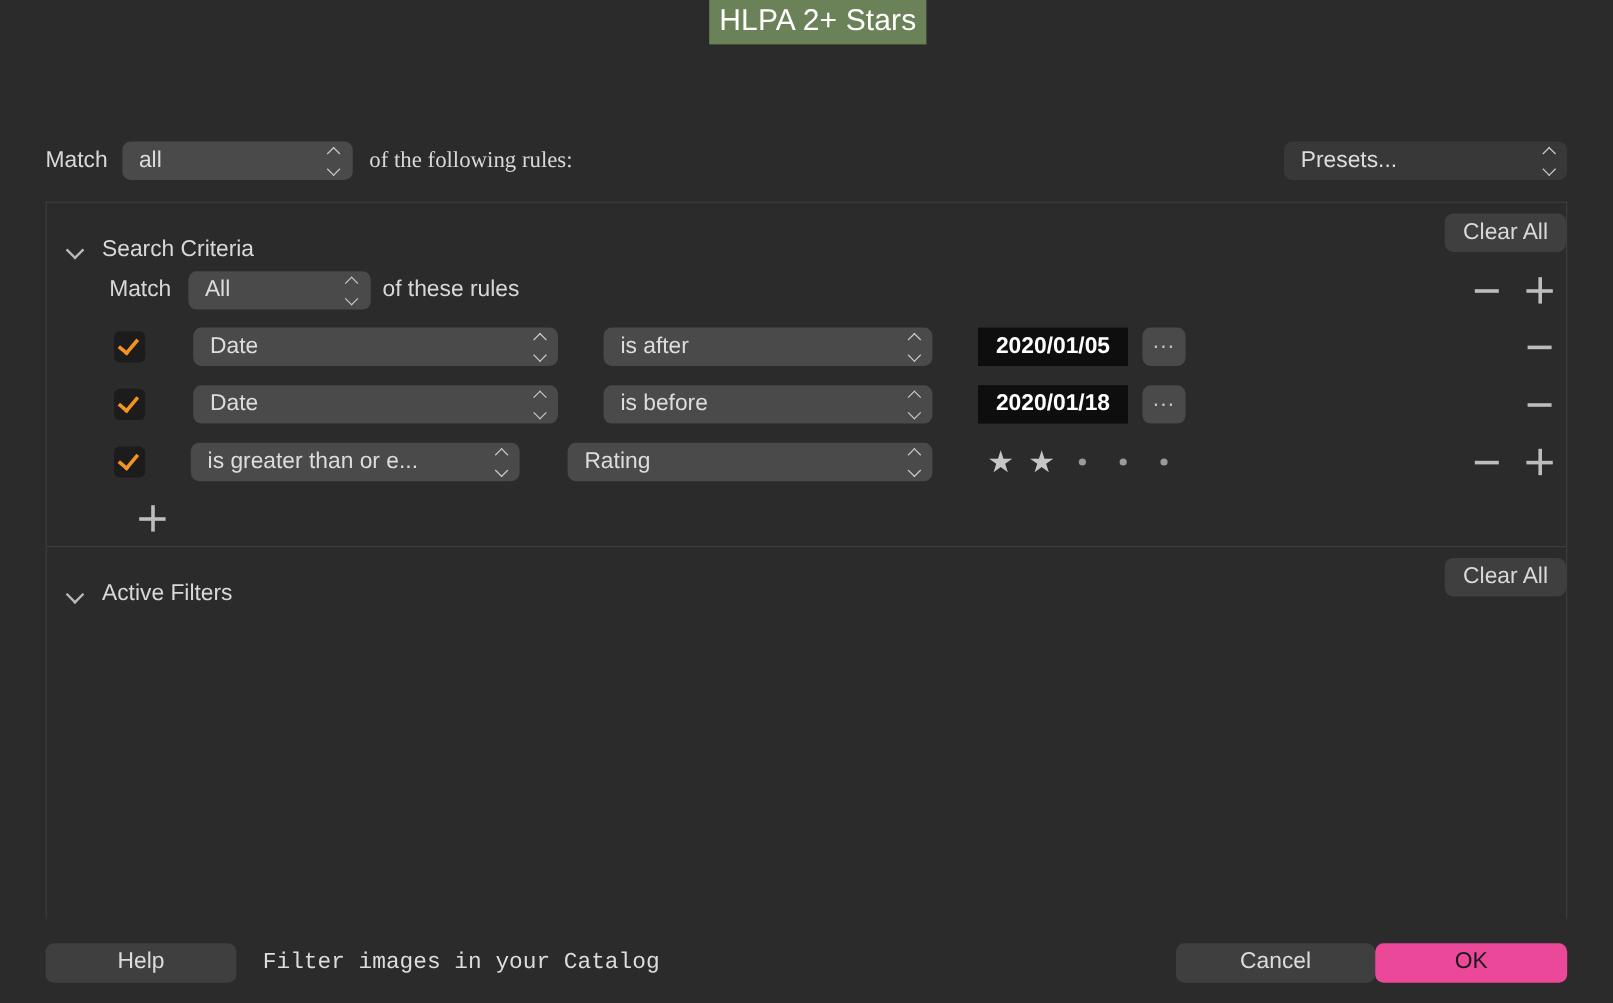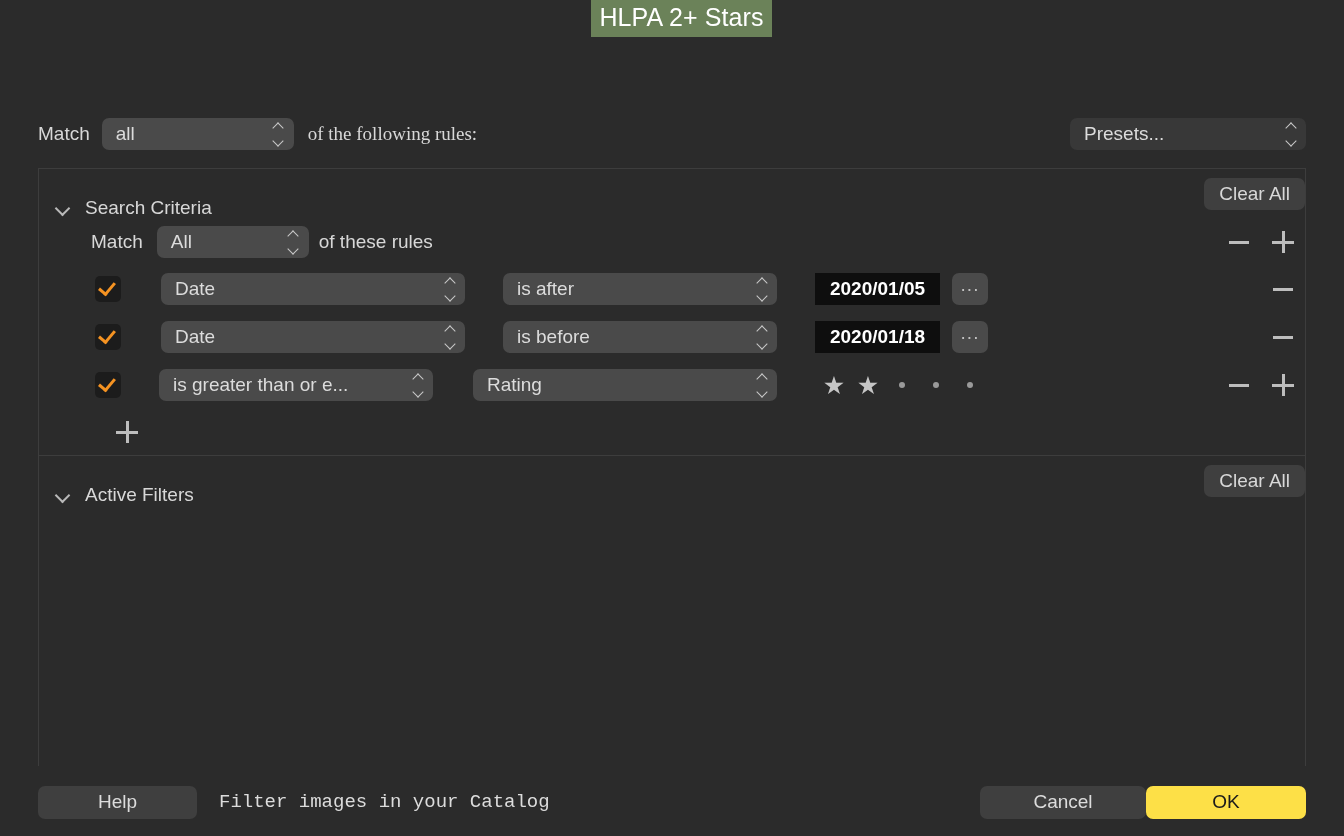--- a/index.html
+++ b/index.html
@@ -516,17 +516,17 @@
       <span class="clear-all">Clear All</span>
     </div>
 
   </div>
 
   <div class="footer">
     <span class="help-btn">Help</span>
     <span class="footer-note">Filter images in your Catalog</span>
     <span class="footer-right">
       <span class="cancel-btn">Cancel</span>
-      <span class="ok-btn" style="background: #fde047;">OK</span>
+      <span class="ok-btn" style="background: #ec4899;">OK</span>
     </span>
   </div>
 
 </div>
 
 </body></html>

